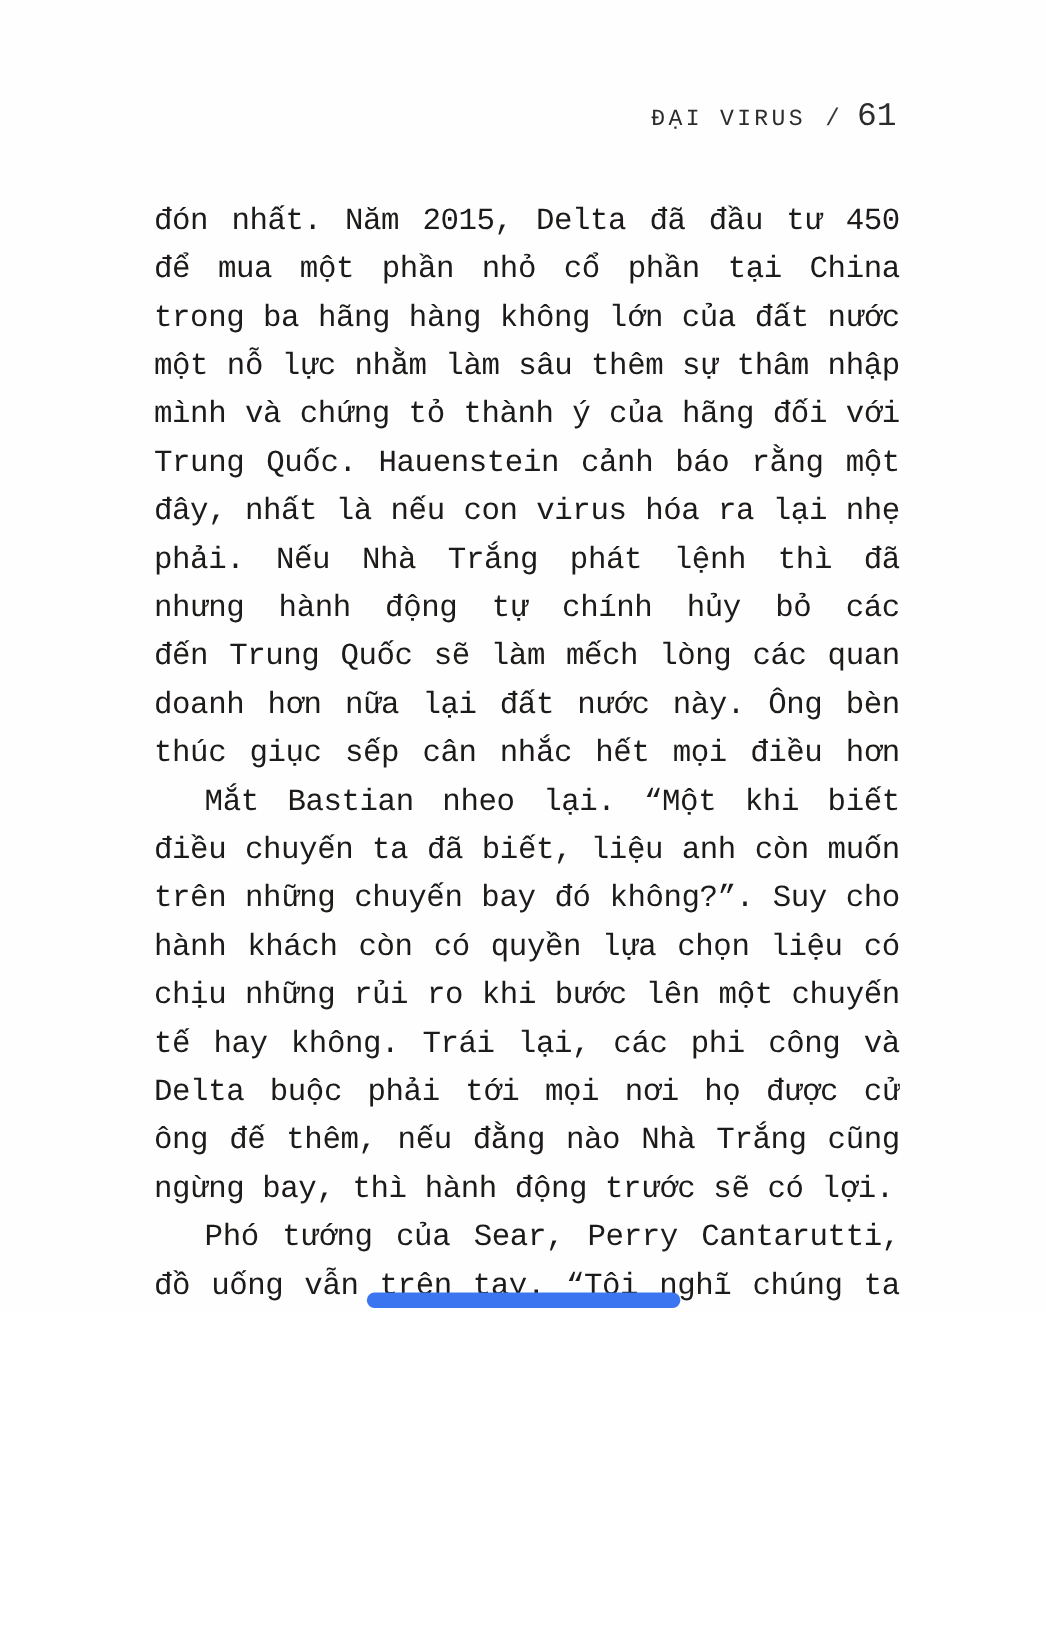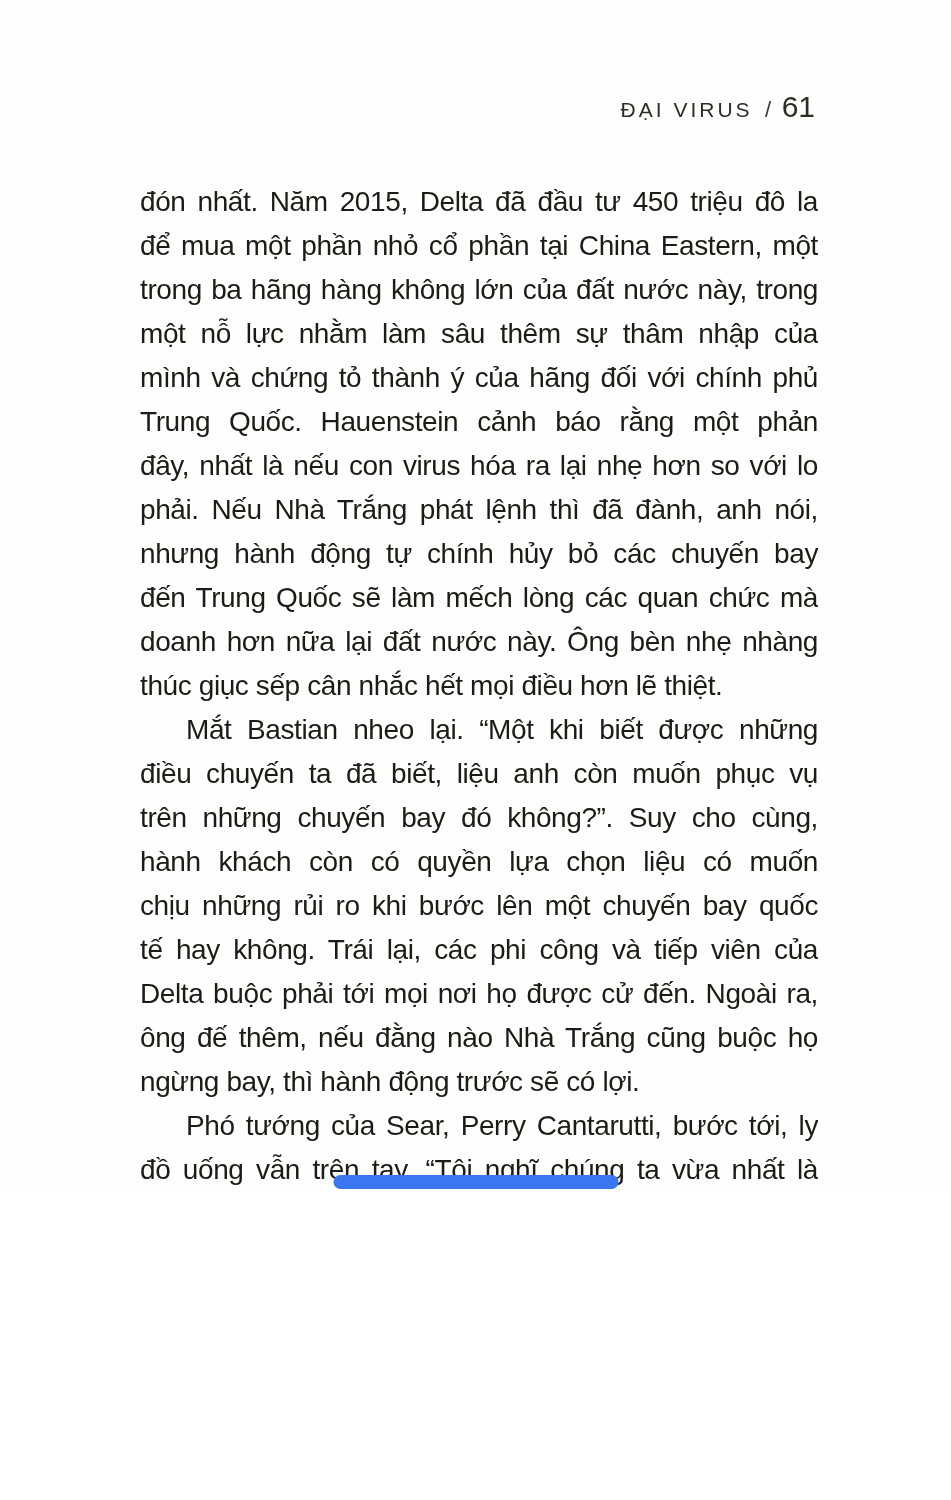--- a/index.html
+++ b/index.html
@@ -6,21 +6,21 @@
     margin: 0;
     padding: 0;
     background: #ffffff;
   }
   .page {
     position: relative;
     width: 951px;
     height: 1192px;
     background: #fefefe;
     overflow: hidden;
-    font-family: Liberation Sans, sans-serif;
+    font-family: Liberation Mono, monospace;
   }
   .running-header {
     position: absolute;
     top: 90px;
     right: 136px;
     text-align: right;
     color: #2e2c2a;
     white-space: nowrap;
   }
   .running-header .book-title {

